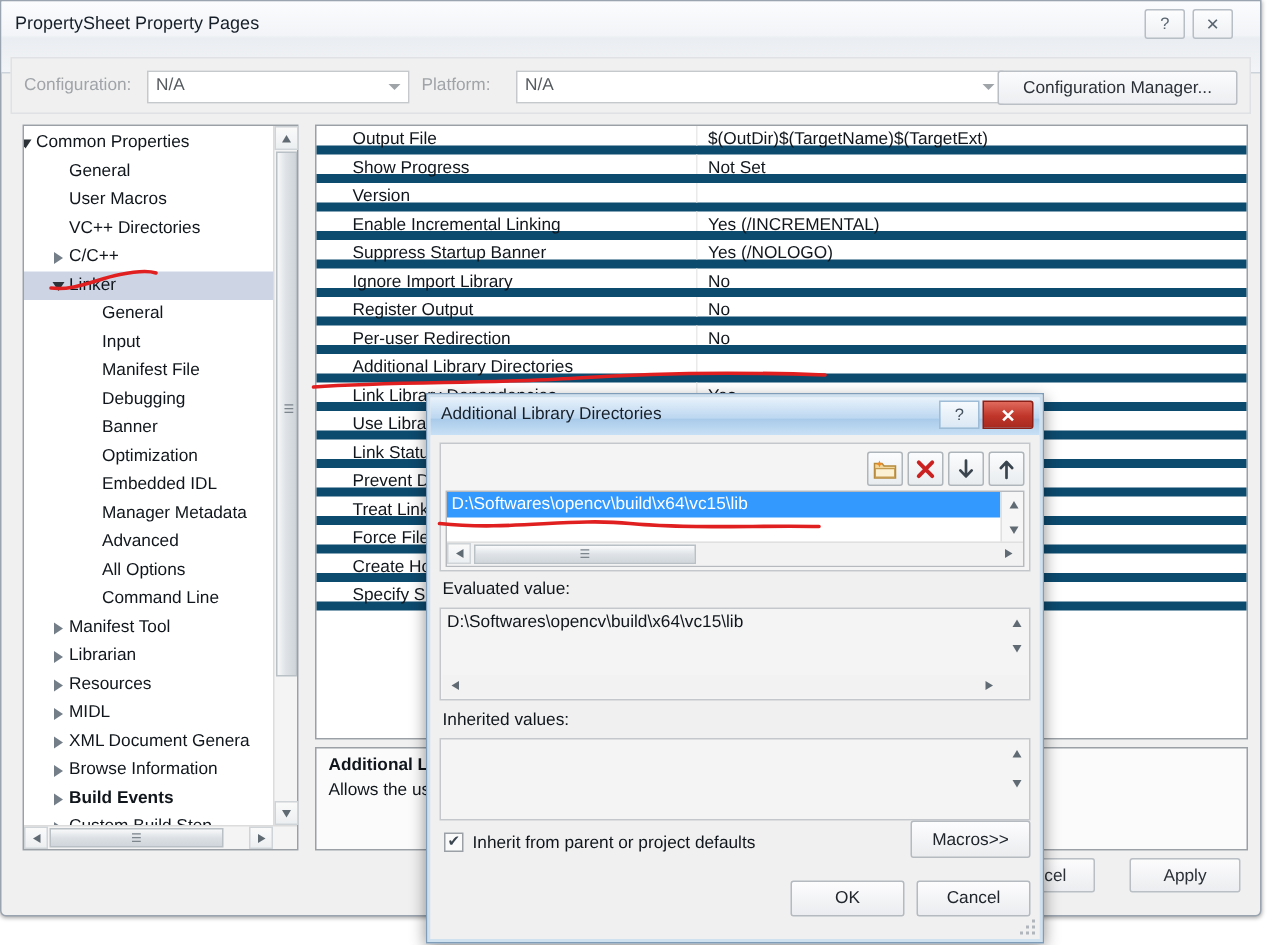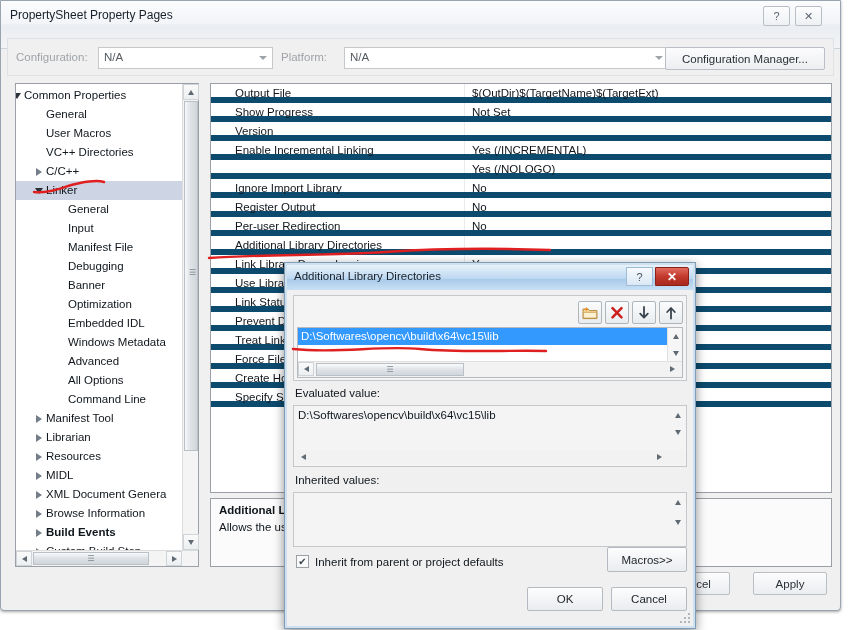--- a/index.html
+++ b/index.html
@@ -329,21 +329,21 @@
           <div class="tnode">
             <span class="tlabel" style="left: 52px;">Banner</span>
           </div>
           <div class="tnode">
             <span class="tlabel" style="left: 52px;">Optimization</span>
           </div>
           <div class="tnode">
             <span class="tlabel" style="left: 52px;">Embedded IDL</span>
           </div>
           <div class="tnode">
-            <span class="tlabel" style="left: 52px;">Windows Metadata</span>
+            <span class="tlabel" style="left: 52px;">Manager Metadata</span>
           </div>
           <div class="tnode">
             <span class="tlabel" style="left: 52px;">Advanced</span>
           </div>
           <div class="tnode">
             <span class="tlabel" style="left: 52px;">All Options</span>
           </div>
           <div class="tnode">
             <span class="tlabel" style="left: 52px;">Command Line</span>
           </div>
@@ -435,20 +435,21 @@
             <span class="gname">Version</span>
             <span class="gval"></span>
           </div>
           <div class="grow">
             <div class="gsplit"></div>
             <span class="gname">Enable Incremental Linking</span>
             <span class="gval">Yes (/INCREMENTAL)</span>
           </div>
           <div class="grow">
             <div class="gsplit"></div>
+            <span class="gname">Suppress Startup Banner</span>
             <span class="gval">Yes (/NOLOGO)</span>
           </div>
           <div class="grow">
             <div class="gsplit"></div>
             <span class="gname">Ignore Import Library</span>
             <span class="gval">No</span>
           </div>
           <div class="grow">
             <div class="gsplit"></div>
             <span class="gname">Register Output</span>

